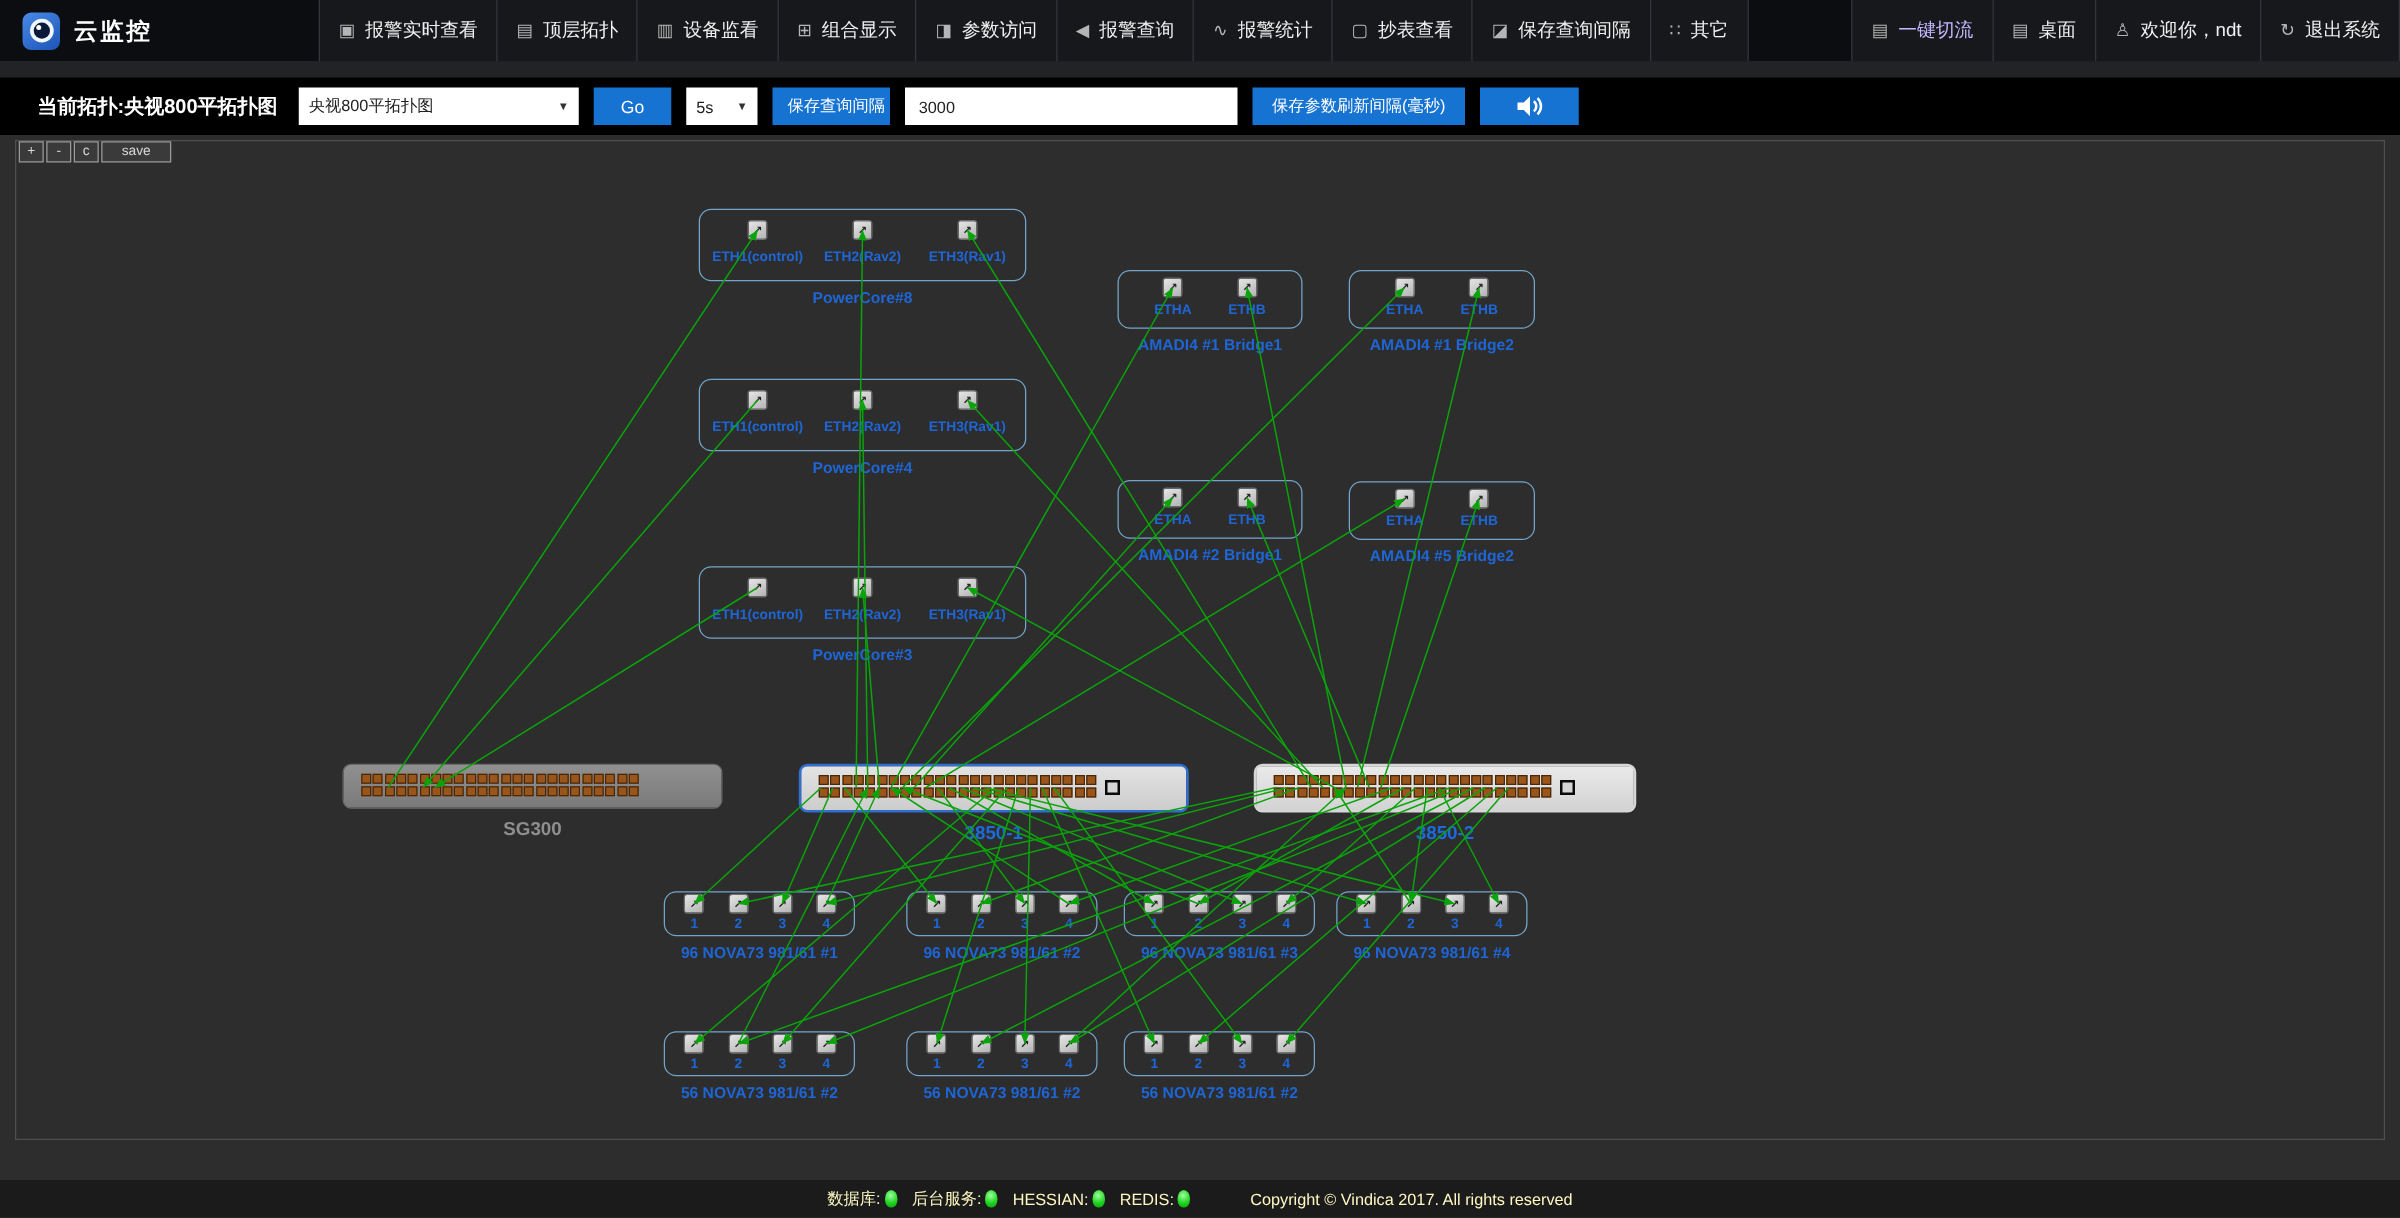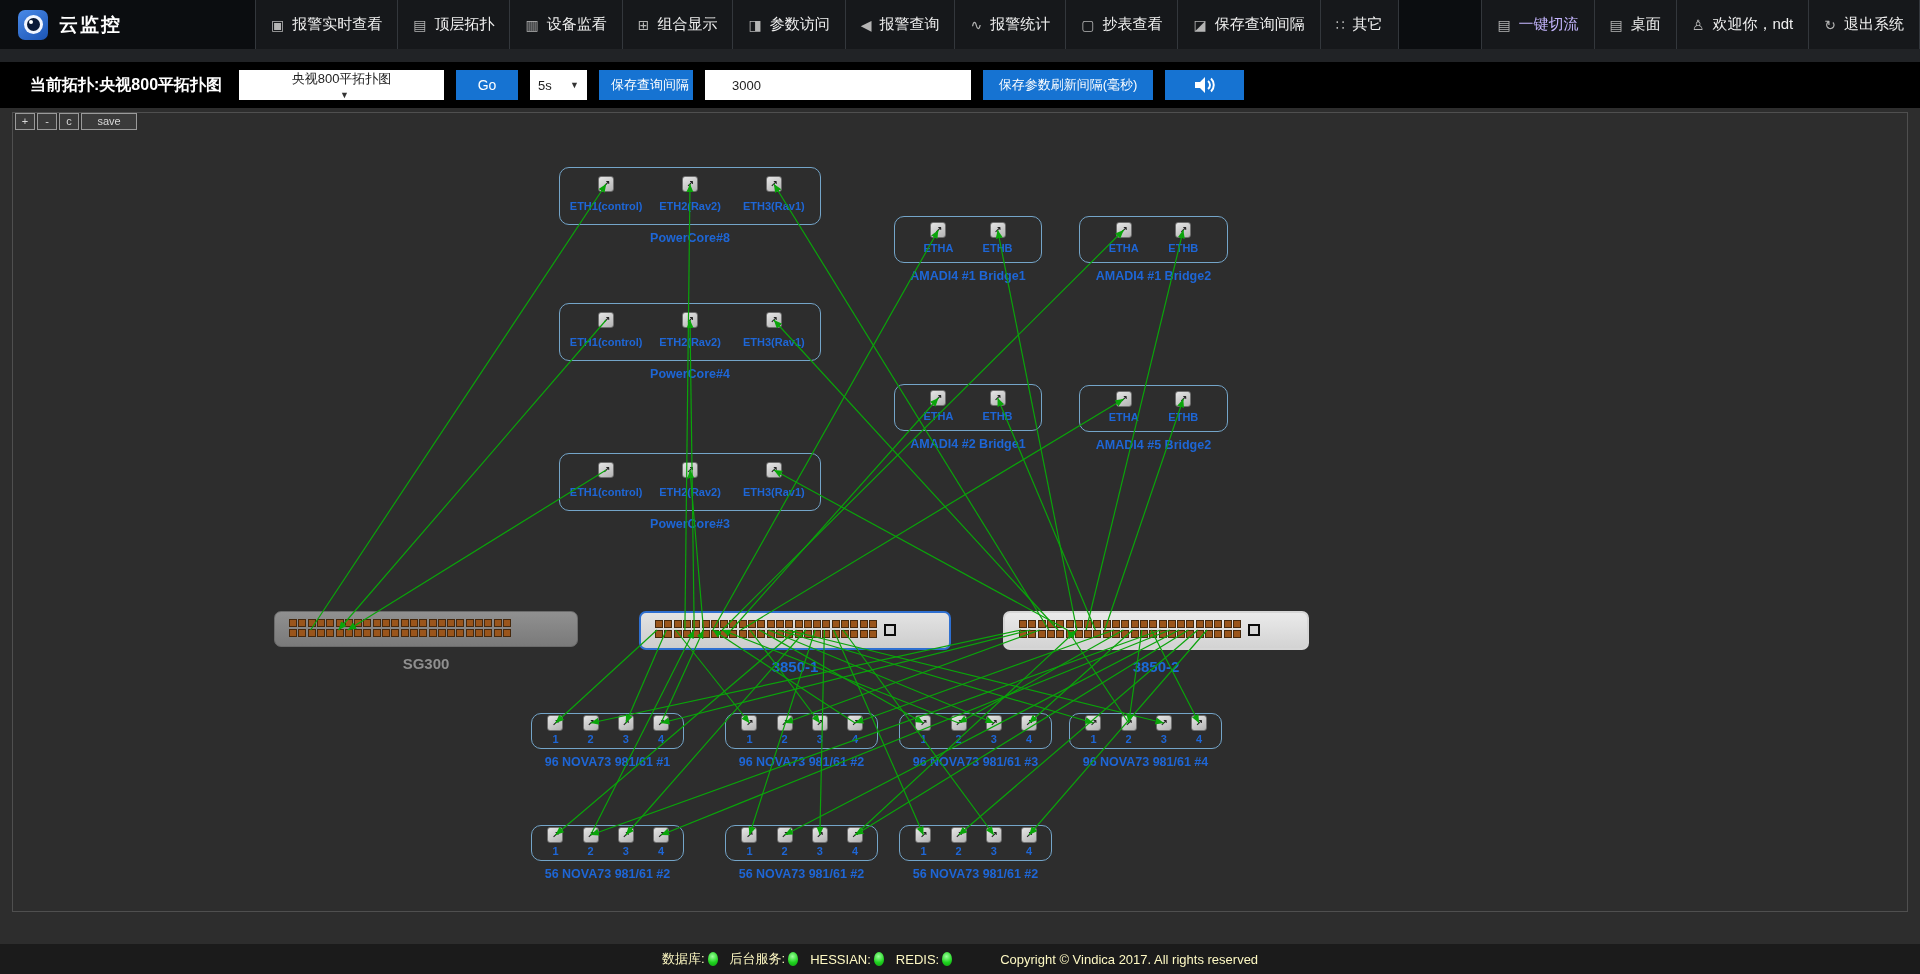--- a/index.html
+++ b/index.html
@@ -17,28 +17,28 @@
   .nav-items.right{margin-left:auto;}
   .nav-item{display:flex;align-items:center;gap:8px;padding:0 15px;font-size:15px;color:#f0f0f0;background:#16181b;border-left:1px solid #33373c;cursor:pointer;white-space:nowrap;}
   .nav-item:last-child{border-right:1px solid #33373c;}
   .nav-icon{color:#b5b5b5;font-size:14px;}
 
   
   .gap-strip{height:13px;background:#212326;}
   .toolbar{height:46px;background:#000;display:flex;align-items:center;padding-left:30px;gap:12px;}
   .current-topo{font-size:16px;font-weight:bold;color:#fff;margin-right:5px;white-space:nowrap;}
   .select{background:#fff;color:#222;height:30px;display:flex;align-items:center;justify-content:space-between;padding:0 8px;font-size:13px;box-sizing:border-box;cursor:pointer;}
-  .topo-select{width:205px;flex-direction:column;}
+  .topo-select{width:224px;}
   .interval-select{width:57px;}
   .caret{font-size:9px;color:#333;margin-left:6px;}
   .btn{height:30px;background:#1673d2;color:#fff;border:none;font-size:13px;padding:0 12px;cursor:pointer;white-space:nowrap;}
   .btn.go{width:62px;font-size:14px;}
   .btn.w1{width:94px;}
   .btn.w2{width:170px;}
-  .ms-input{width:266px;height:30px;border:none;padding:0 27px;font-size:13px;background:#fff;color:#222;box-sizing:border-box;}
+  .ms-input{width:266px;height:30px;border:none;padding:0 11px;font-size:13px;background:#fff;color:#222;box-sizing:border-box;}
   .btn.speaker{width:79px;display:flex;align-items:center;justify-content:center;}
 
   
   .canvas-wrap{position:relative;margin:4px 12px 0;height:798px;border:1px solid #4f4f4f;background:#2d2d2d;}
   .canvas-controls{position:absolute;top:0;left:2px;display:flex;gap:2px;z-index:20;}
   .cbtn{min-width:14px;height:15px;background:#3a3a3a;border:1px solid #9a9a9a;color:#d8d8d8;font-size:11px;line-height:14px;text-align:center;padding:0 2px;cursor:pointer;}
   .cbtn.wide{min-width:50px;}
   #nodes{position:absolute;inset:0;z-index:1;}
   #links{position:absolute;inset:0;z-index:5;pointer-events:none;}
   .lnk{stroke:#0aa40a;stroke-width:1.2;}

